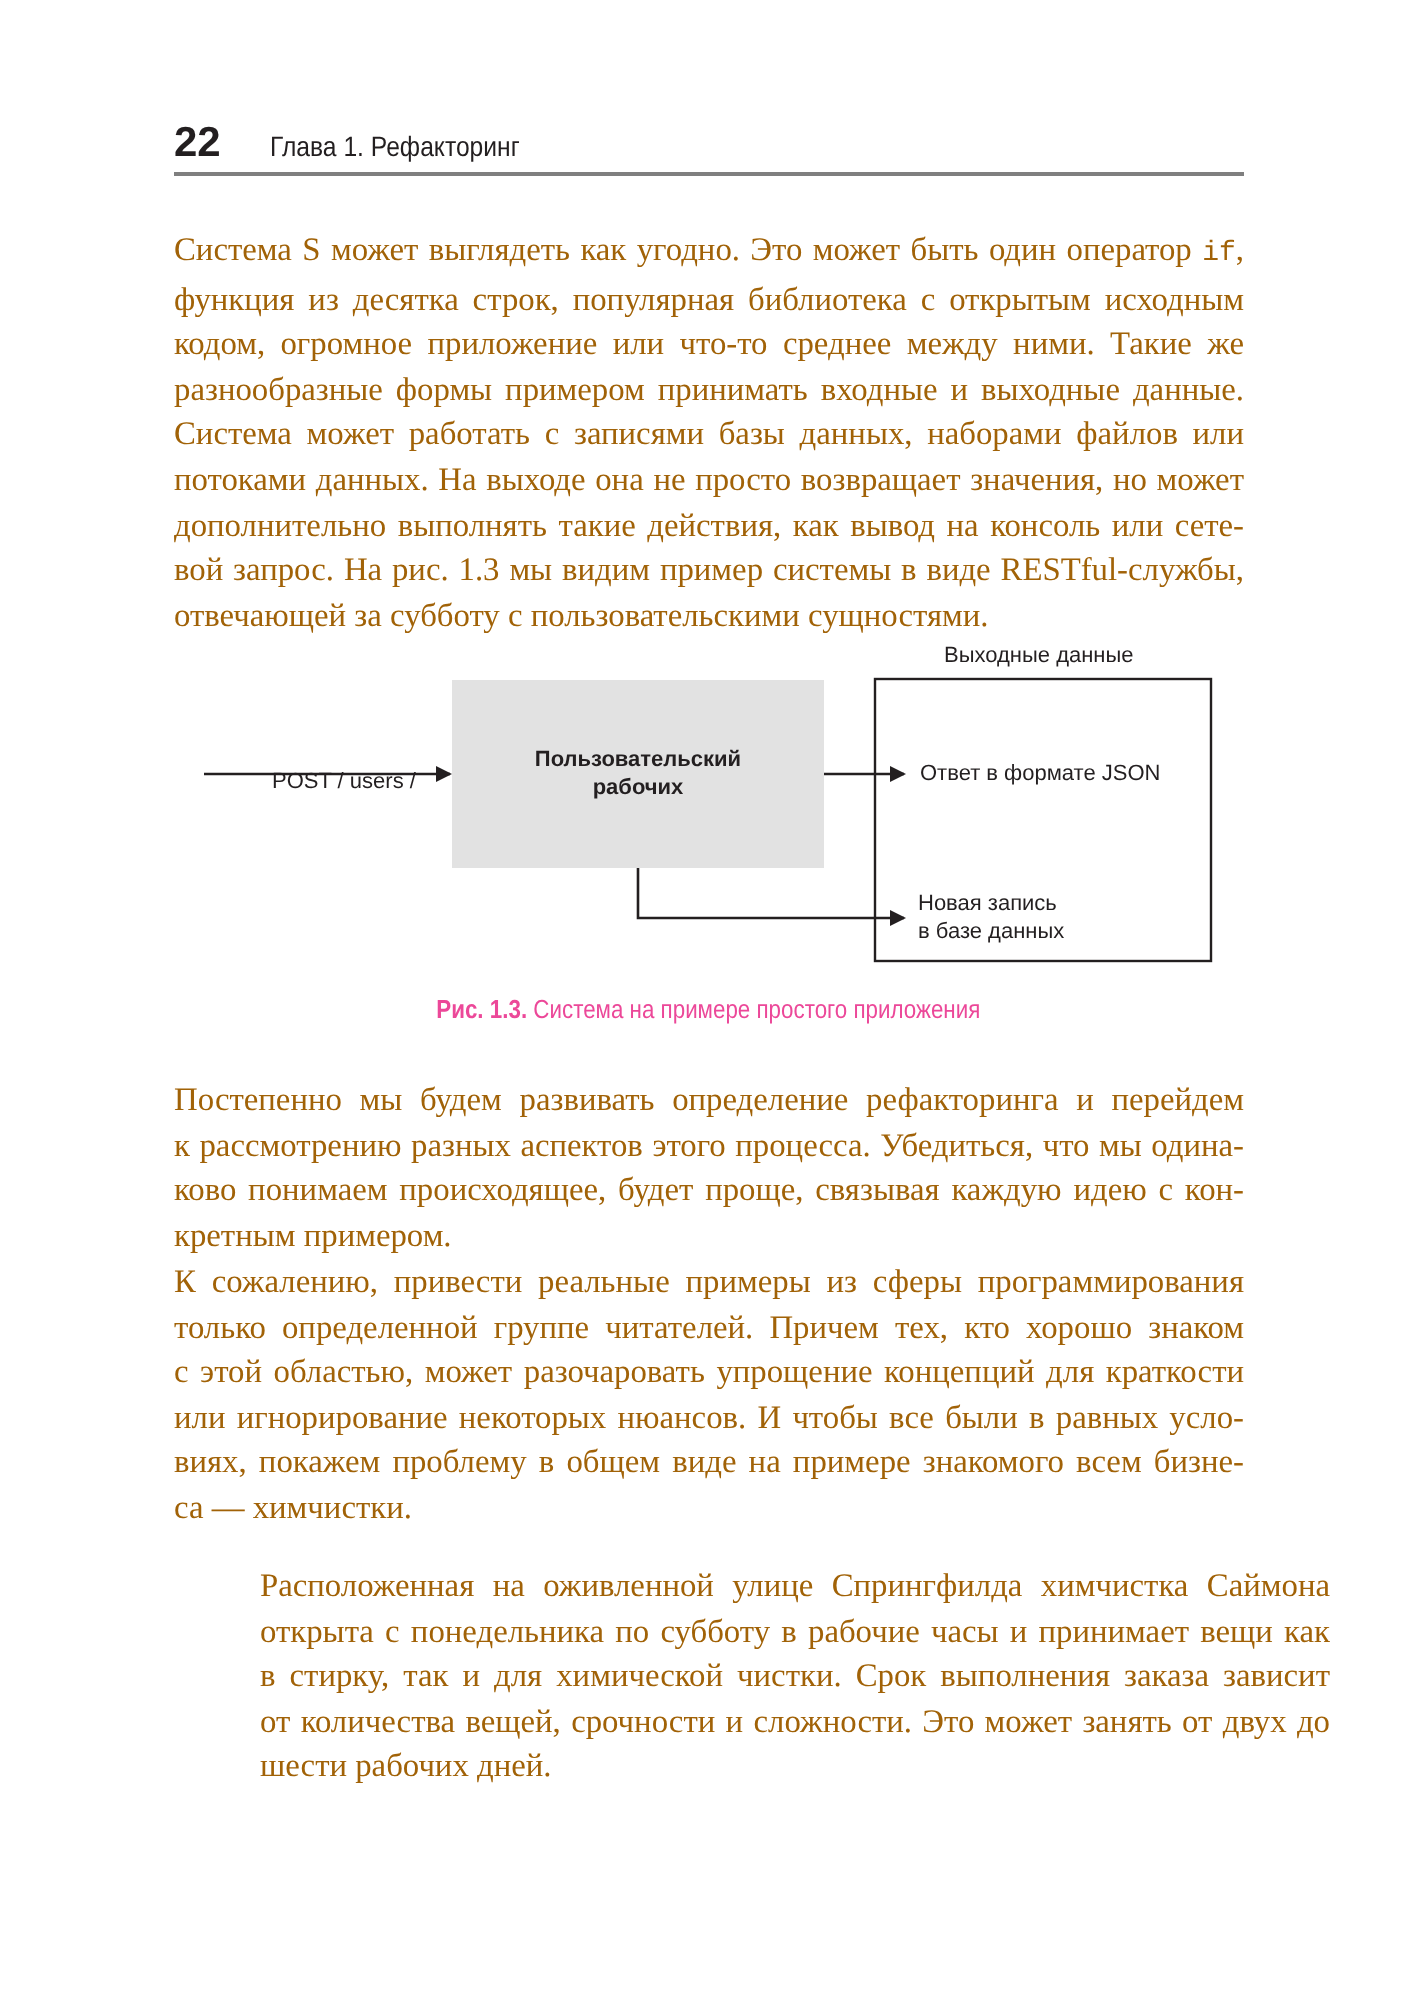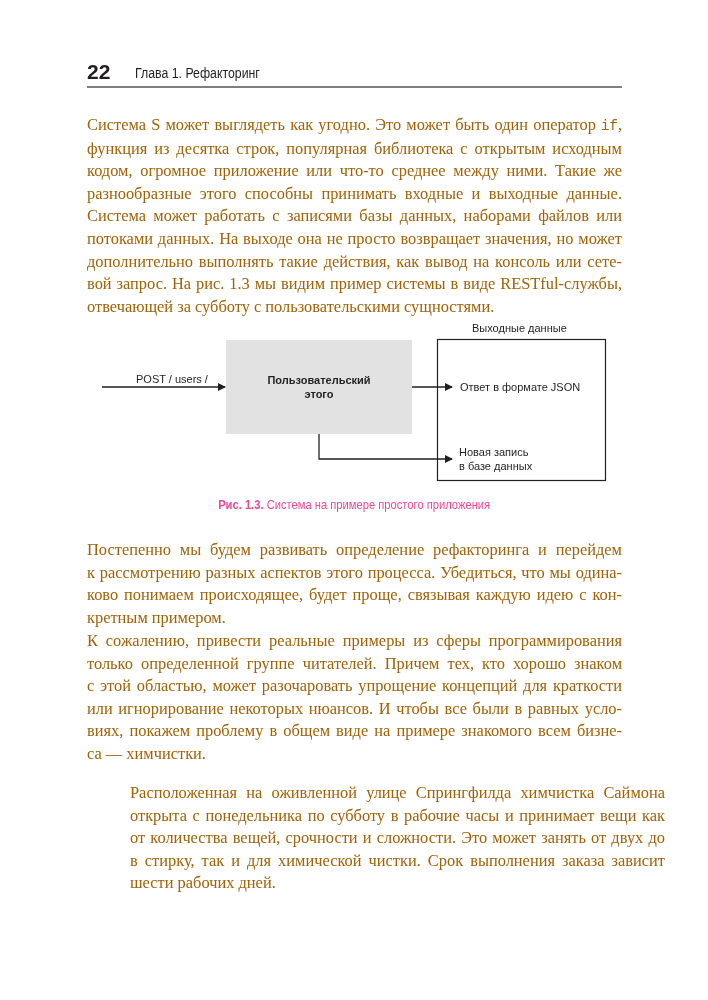--- a/index.html
+++ b/index.html
@@ -132,21 +132,21 @@
 <div class="header">
   <span class="page-number">22</span>
   <span class="running-head">Глава 1. Рефакторинг</span>
   <div class="header-rule"></div>
 </div>
 
 <p class="para" id="p1">
   <span class="line"><span>Система S может выглядеть как угодно. Это может быть один оператор </span><code class="inline">if</code><span>,</span></span>
   <span class="line">функция из десятка строк, популярная библиотека с открытым исходным</span>
   <span class="line">кодом, огромное приложение или что-то среднее между ними. Такие же</span>
-  <span class="line">разнообразные этого способны принимать входные и выходные данные.</span>
+  <span class="line">разнообразные формы примером принимать входные и выходные данные.</span>
   <span class="line">Система может работать с записями базы данных, наборами файлов или</span>
   <span class="line">потоками данных. На выходе она не просто возвращает значения, но может</span>
   <span class="line">дополнительно выполнять такие действия, как вывод на консоль или сете-</span>
   <span class="line">вой запрос. На рис. 1.3 мы видим пример системы в виде RESTful-службы,</span>
   <span class="line last">отвечающей за субботу с пользовательскими сущностями.</span>
 </p>
 
 <div class="figure">
   <svg width="708" height="530" viewBox="0 0 708 530">
     <defs>
@@ -159,25 +159,25 @@
 
     <rect x="226" y="340" width="186" height="94" fill="#e2e2e2"></rect>
 
     <rect x="437.5" y="339.5" width="168" height="141" fill="none" stroke="#231f20" stroke-width="1.2"></rect>
 
     <line x1="412" y1="387" x2="452" y2="387" stroke="#231f20" stroke-width="1.3" marker-end="url(#arrowhead)"></line>
 
     <polyline points="319,434 319,459 452,459" fill="none" stroke="#231f20" stroke-width="1.3" marker-end="url(#arrowhead)"></polyline>
   </svg>
 
-  <span class="fig-text" style="left:118px; top:372px;padding-left:18px;">POST / users /</span>
+  <span class="fig-text" style="left:118px; top:384px;padding-left:18px;">POST / users /</span>
 
   <div class="fig-text bold" style="left:226px; top:373px; width:186px;">
     <div>Пользовательский</div>
-    <div>этого</div>
+    <div>рабочих</div>
   </div>
 
   <span class="fig-text" style="left:472px; top:321px;">Выходные данные</span>
   <span class="fig-text" style="left:460px; top:380px;">Ответ в формате JSON</span>
   <div class="fig-text" style="left:459px; top:445px;">
     <div>Новая запись</div>
     <div>в базе данных</div>
   </div>
 </div>
 
@@ -199,16 +199,16 @@
   <span class="line">только определенной группе читателей. Причем тех, кто хорошо знаком</span>
   <span class="line">с этой областью, может разочаровать упрощение концепций для краткости</span>
   <span class="line">или игнорирование некоторых нюансов. И чтобы все были в равных усло-</span>
   <span class="line">виях, покажем проблему в общем виде на примере знакомого всем бизне-</span>
   <span class="line last">са — химчистки.</span>
 </p>
 
 <p class="para" id="p4">
   <span class="line">Расположенная на оживленной улице Спрингфилда химчистка Саймона</span>
   <span class="line">открыта с понедельника по субботу в рабочие часы и принимает вещи как</span>
+  <span class="line">в стирку, так и для химической чистки. Срок выполнения заказа зависит</span>
   <span class="line">от количества вещей, срочности и сложности. Это может занять от двух до</span>
-  <span class="line">в стирку, так и для химической чистки. Срок выполнения заказа зависит</span>
   <span class="line last">шести рабочих дней.</span>
 </p>
 
 </body></html>

